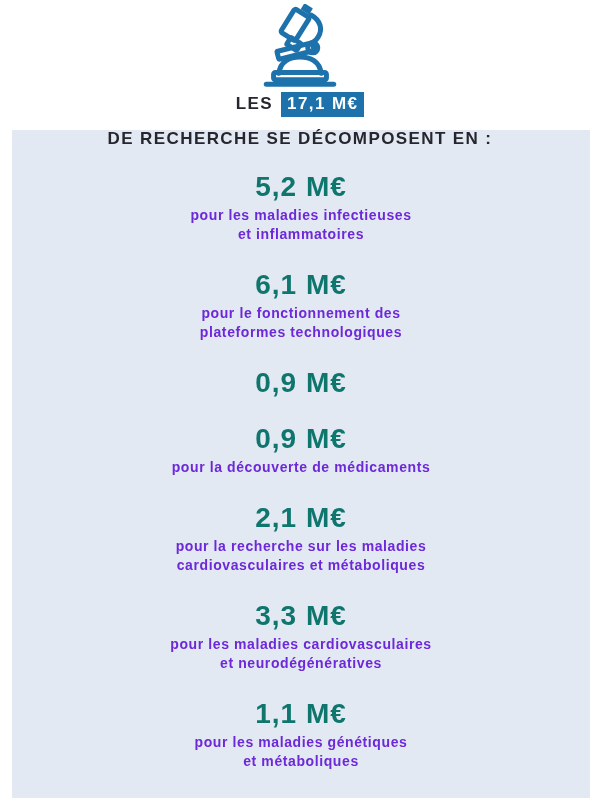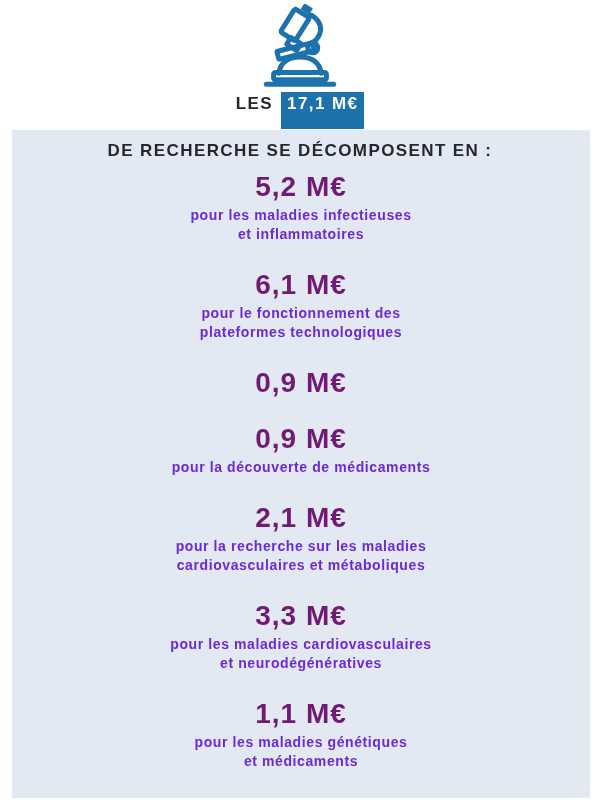--- a/index.html
+++ b/index.html
@@ -43,34 +43,34 @@
     font-weight: bold;
     letter-spacing: 1.4px;
     line-height: 22px;
     color: #26262e;
   }
   .title-line-1 { margin-top: 2px; }
   .title-line-2 { margin-top: 11px; }
   .total-highlight {
     background: #1e72ac;
     color: #ffffff;
-    padding: 1px 6px 14px 6px;
+    padding: 1px 6px 2px 6px;
     margin-left: 2px;
     display: inline-block;
   }
   .item {
     text-align: center;
     margin-bottom: 26px;
   }
   .item .amount {
     font-size: 28px;
     line-height: 30px;
     font-weight: bold;
     letter-spacing: 1px;
-    color: #701a75;
+    color: #0f766e;
     margin-bottom: 4px;
   }
   .item .label {
     font-size: 14px;
     line-height: 19px;
     font-weight: bold;
     letter-spacing: 0.6px;
     color: #6d28d9;
     white-space: pre-line;
   }
@@ -111,21 +111,21 @@
 
     <div class="item">
       <div class="amount">3,3 M€</div>
       <div class="label">pour les maladies cardiovasculaires
 et neurodégénératives</div>
     </div>
 
     <div class="item">
       <div class="amount">1,1 M€</div>
       <div class="label">pour les maladies génétiques
-et médicaments</div>
+et métaboliques</div>
     </div>
 
   </div>
 
   <div class="header">
     <span class="icon-wrap">
       <svg viewBox="0 0 90 92" width="82" height="84" aria-hidden="true">
         <g fill="none" stroke="#1e72ac" stroke-width="5.5" stroke-linecap="round" stroke-linejoin="round">
           <rect x="47" y="1" width="11" height="8" rx="1" fill="#1e72ac" stroke="none" transform="rotate(32 52 5)"></rect>
           <rect x="30" y="8" width="19" height="30" rx="2" transform="rotate(32 40 23)"></rect>

